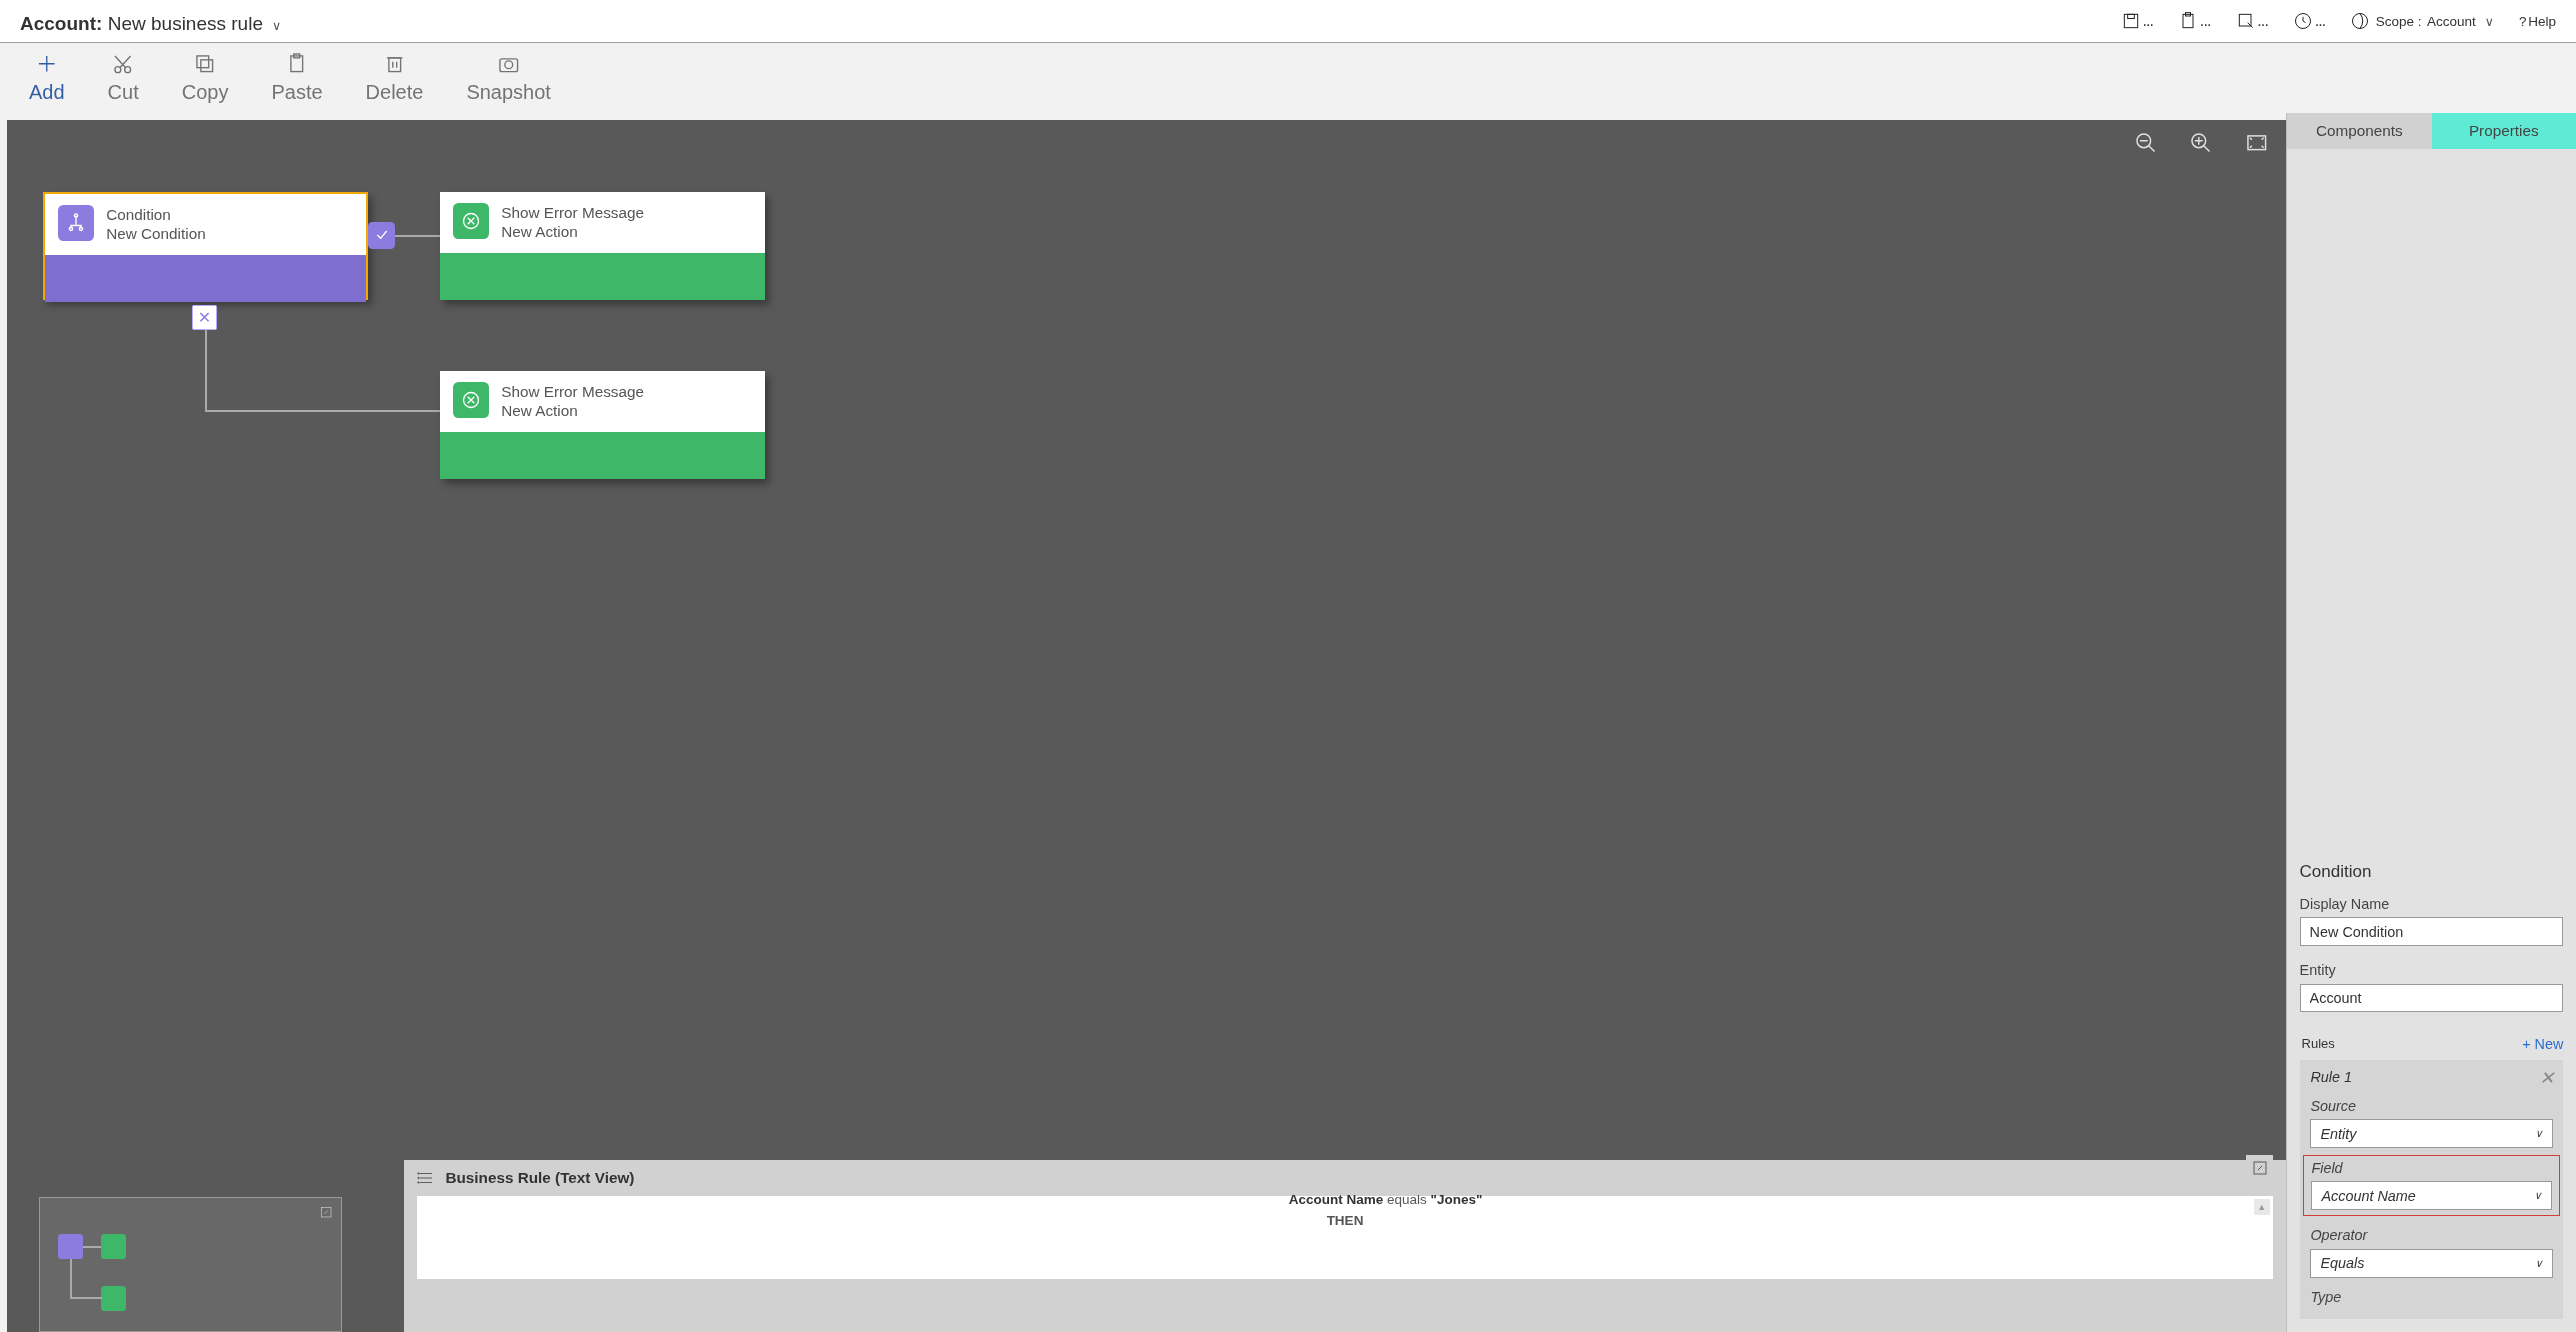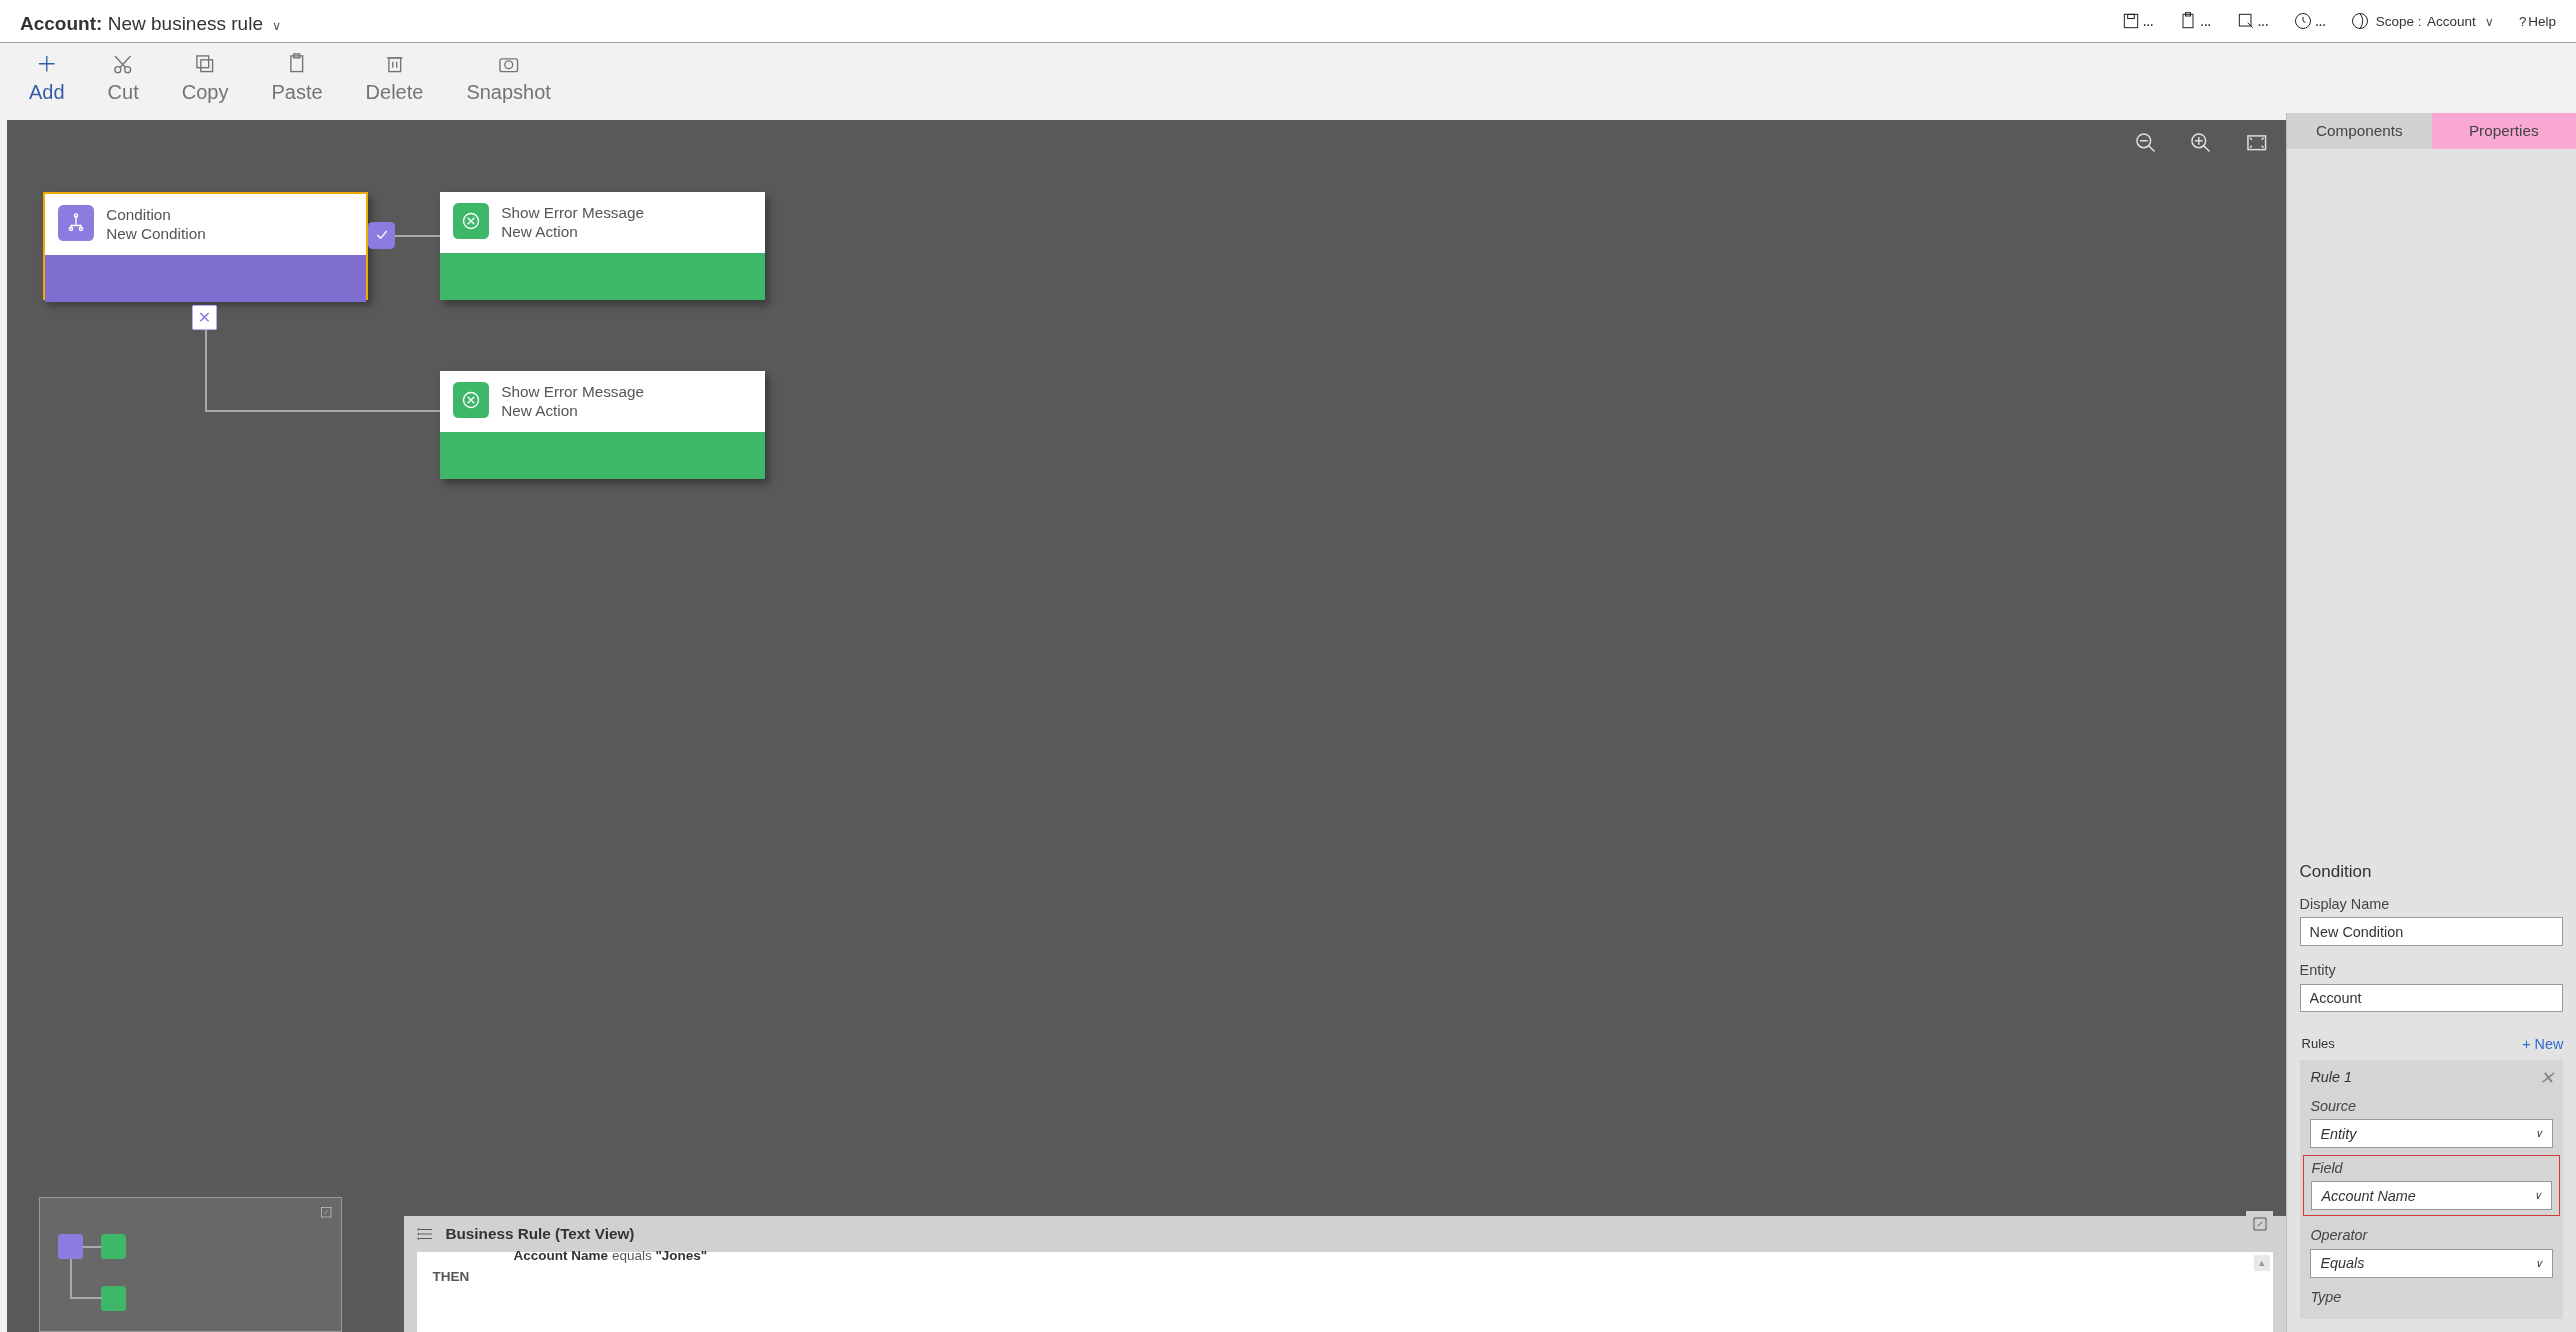--- a/index.html
+++ b/index.html
@@ -105,22 +105,23 @@
     .mm-node { width: 25px; height: 25px; border-radius: 3.6px; }
     .mm-cond { position: absolute; left: 18px; top: 36px; background: #8d7ce0; }
     .mm-a1 { position: absolute; left: 61px; top: 36px; background: #3eb868; }
     .mm-a2 { position: absolute; left: 61px; top: 88px; background: #3eb868; }
     .mm-line1 { position: absolute; left: 43px; top: 48px; width: 18px; height: 1.8px; background: #aaa; }
     .mm-line-v { position: absolute; left: 30px; top: 61px; width: 1.8px; height: 40px; background: #aaa; }
     .mm-line2 { position: absolute; left: 30px; top: 99px; width: 32px; height: 1.8px; background: #aaa; }
 
     
     .textview {
-      position: absolute; left: 397px; bottom: 0; right: 0; height: 116px;
+      position: absolute; left: 397px; bottom: 0; right: 0; height: 172px;
       background: #d1d1d1;
+      text-align: center;
     }
     .textview-head {
       display: flex; align-items: center; gap: 10.8px; padding: 9px 12.6px; font-size: 15.3px; font-weight: 600; color: #333;
       position: relative;
     }
     .textview-head svg { width: 18px; height: 18px; stroke: #333; fill: none; }
     .textview-pop {
       position: absolute; right: 12.6px; top: -5.4px; width: 27px; height: 27px;
       background: #d1d1d1; display: flex; align-items: center; justify-content: center;
     }
@@ -136,21 +137,21 @@
 
     
     .props {
       width: 290px; background: #e2e2e2; border-left: 1.8px solid #bbb;
       display: flex; flex-direction: column; justify-content: space-between;
     }
     .prop-tabs { display: flex; }
     .prop-tab {
       flex: 1; text-align: center; padding: 9px 0; font-size: 15.3px; color: #444; cursor: pointer;
     }
-    .prop-tab.active { background: #f9a8d4; }
+    .prop-tab.active { background: #5eead4; }
     .prop-tab.inactive { background: #d1d1d1; }
     .prop-body { padding: 20px 12.6px; }
     .section-title { font-size: 17px; color: #333; margin-bottom: 14.4px; }
     .field-label { font-size: 14.4px; color: #444; margin-bottom: 5.4px; margin-top: 5.4px; }
     .field-input {
       width: 100%; padding: 5.4px 9px; font-size: 14.4px; background: #fff;
       border: 0.9px solid #999; color: #333; margin-bottom: 10.8px;
     }
     .field-select {
       width: 100%; padding: 5.4px 9px; font-size: 14.4px; background: #fff;

